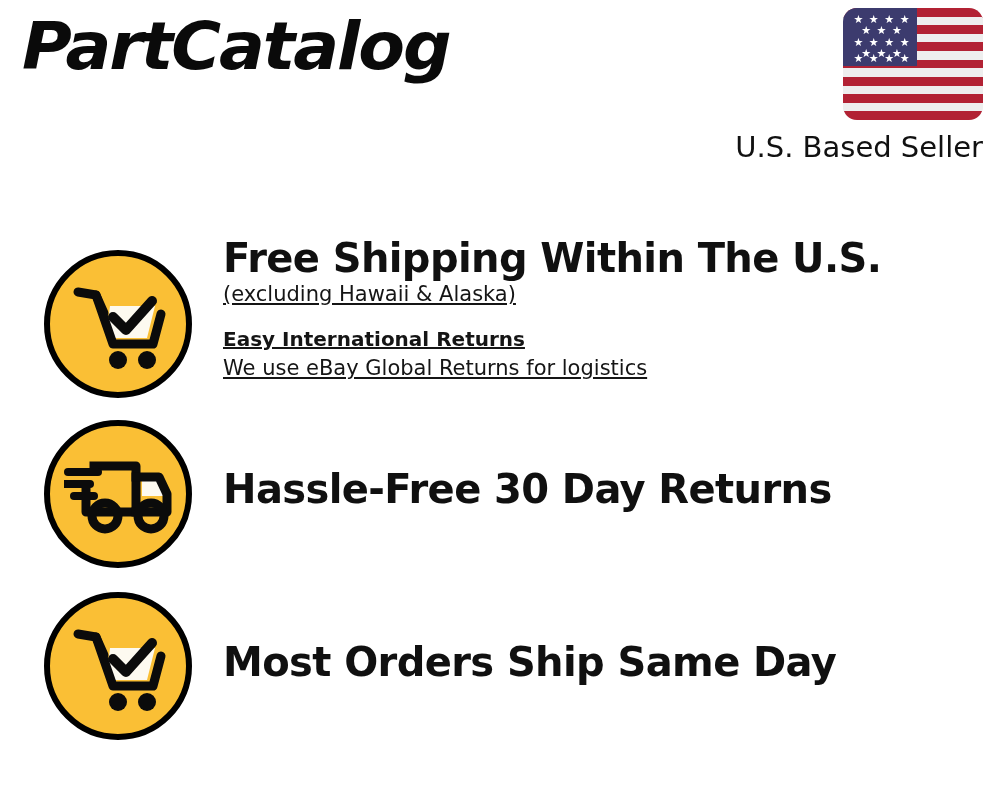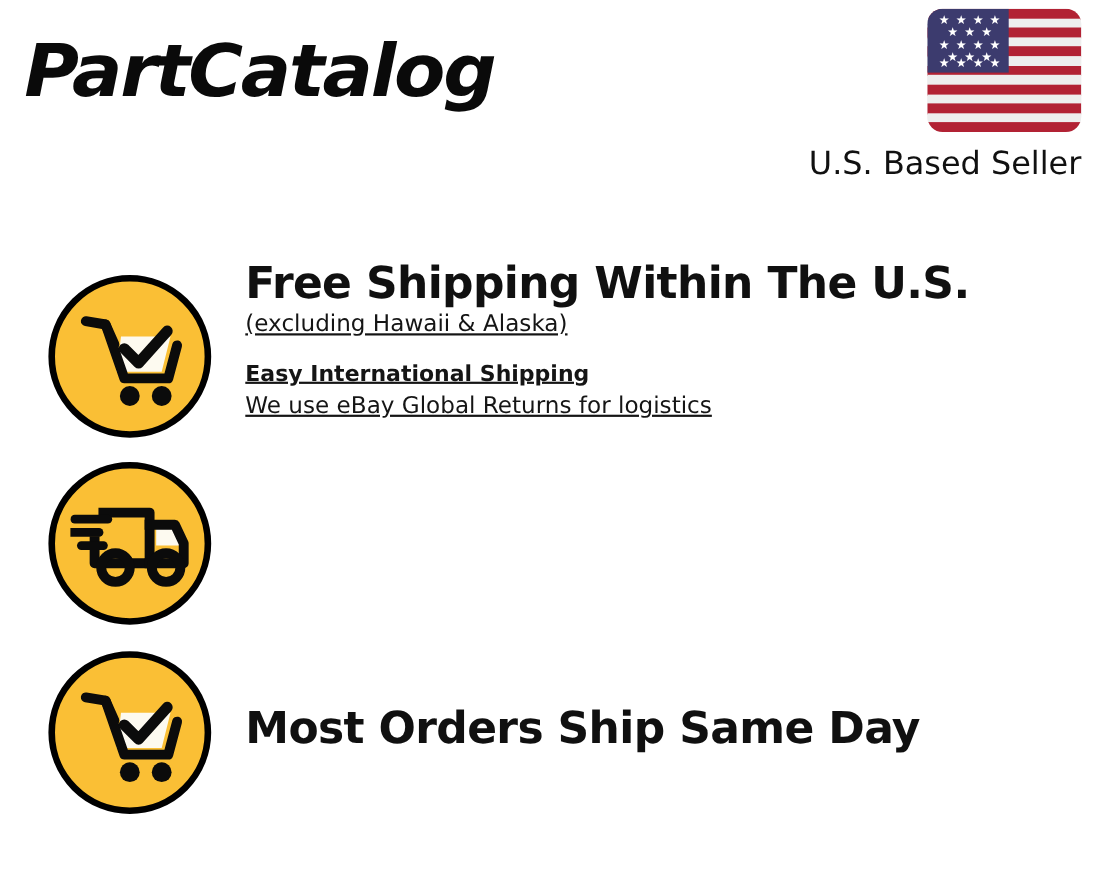--- a/index.html
+++ b/index.html
@@ -27,21 +27,21 @@
     position: absolute;
     top: 0;
     left: 0;
     width: 1000px;
     height: 170px;
   }
 
   .brand-logo {
     position: absolute;
     left: 22px;
-    top: 30px;
+    top: 12px;
     width: 470px;
     height: 100px;
   }
   .brand-wordmark {
     font-family: "DejaVu Sans", sans-serif;
     font-weight: bold;
     font-style: italic;
     font-size: 66px;
     line-height: 70px;
     letter-spacing: -2px;
@@ -230,38 +230,41 @@
           <path d="M12 14 L30 17 L38 35" fill="none" stroke="#0b0b0b" stroke-width="9" stroke-linecap="round" stroke-linejoin="round"></path>
           <path d="M30 17 L47 66 L87 66 L95 36" fill="none" stroke="#0b0b0b" stroke-width="9" stroke-linecap="round" stroke-linejoin="round"></path>
           <path d="M47 39 L60 52 L86 23" fill="none" stroke="#0b0b0b" stroke-width="10" stroke-linecap="round" stroke-linejoin="round"></path>
           <circle cx="52" cy="82" r="9" fill="#0b0b0b"></circle>
           <circle cx="81" cy="82" r="9" fill="#0b0b0b"></circle>
         </svg>
       </div>
       <div class="feature-text">
         <div class="feature-title">Free Shipping Within The U.S.</div>
         <div class="feature-sub">(excluding Hawaii &amp; Alaska)</div>
-        <div class="feature-sub bold" style="margin-top:16px;">Easy International Shipping</div>
+        <div class="feature-sub bold" style="margin-top:16px;">Easy International Returns</div>
         <div class="feature-sub">We use eBay Global Returns for logistics</div>
       </div>
     </div>
 
     <div class="feature-row" id="row-2">
       <div class="badge">
         <svg width="108" height="84" viewBox="0 0 108 84">
           <path d="M78 22 L96 22 L99 44 L78 44 Z" fill="#fdfaf0"></path>
           <path d="M30 14 L72 14 L72 60 L22 60 L22 40" fill="none" stroke="#0b0b0b" stroke-width="9" stroke-linejoin="round" stroke-linecap="square"></path>
           <path d="M72 25 L95 25 L103 42 L103 60 L72 60" fill="none" stroke="#0b0b0b" stroke-width="9" stroke-linejoin="round" stroke-linecap="square"></path>
           <line x1="4" y1="20" x2="34" y2="20" stroke="#0b0b0b" stroke-width="8" stroke-linecap="round"></line>
           <line x1="0" y1="32" x2="26" y2="32" stroke="#0b0b0b" stroke-width="8" stroke-linecap="round"></line>
           <line x1="10" y1="44" x2="30" y2="44" stroke="#0b0b0b" stroke-width="8" stroke-linecap="round"></line>
           <circle cx="41" cy="64" r="13" fill="none" stroke="#0b0b0b" stroke-width="9"></circle>
           <circle cx="87" cy="64" r="13" fill="none" stroke="#0b0b0b" stroke-width="9"></circle>
         </svg>
       </div>
+      <div class="feature-text">
+        <div class="feature-title">Hassle-Free 30 Day Returns</div>
+      </div>
     </div>
 
     <div class="feature-row" id="row-3">
       <div class="badge">
         <svg width="104" height="92" viewBox="0 0 104 92">
           <path d="M44 28 L89 28 L81 60 L40 60 Z" fill="#fdfaf0"></path>
           <path d="M12 14 L30 17 L38 35" fill="none" stroke="#0b0b0b" stroke-width="9" stroke-linecap="round" stroke-linejoin="round"></path>
           <path d="M30 17 L47 66 L87 66 L95 36" fill="none" stroke="#0b0b0b" stroke-width="9" stroke-linecap="round" stroke-linejoin="round"></path>
           <path d="M47 39 L60 52 L86 23" fill="none" stroke="#0b0b0b" stroke-width="10" stroke-linecap="round" stroke-linejoin="round"></path>
           <circle cx="52" cy="82" r="9" fill="#0b0b0b"></circle>

